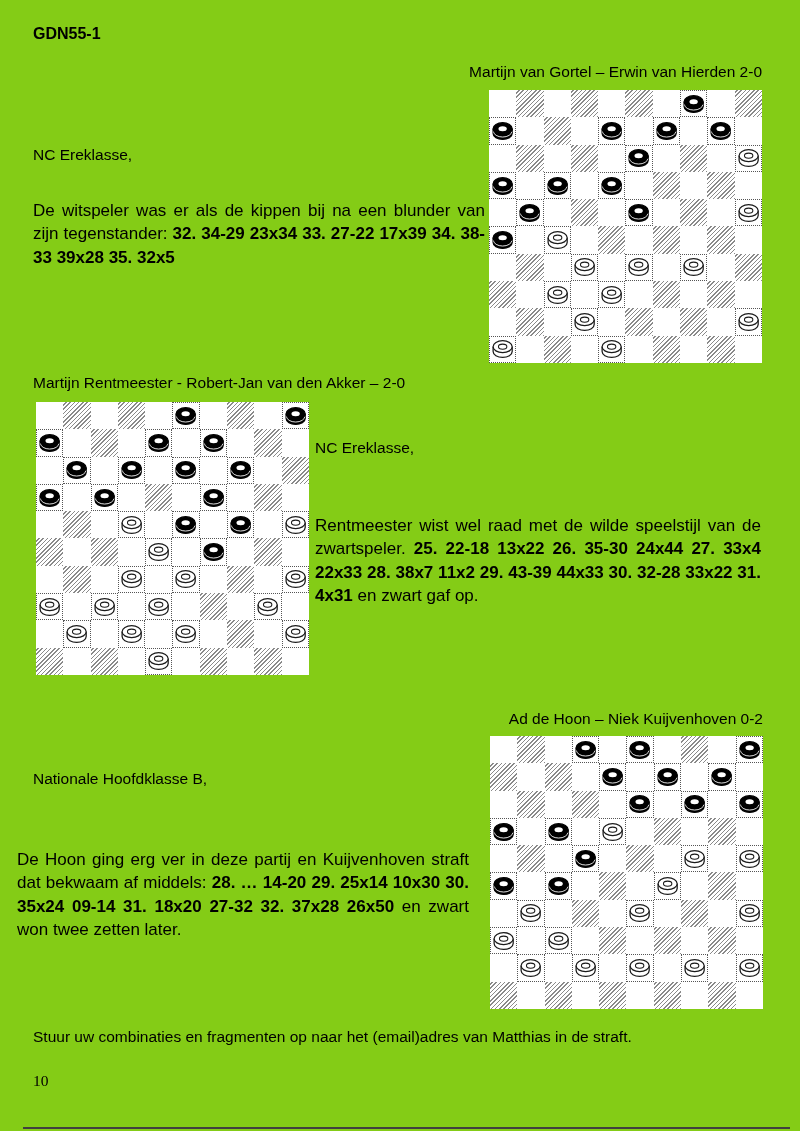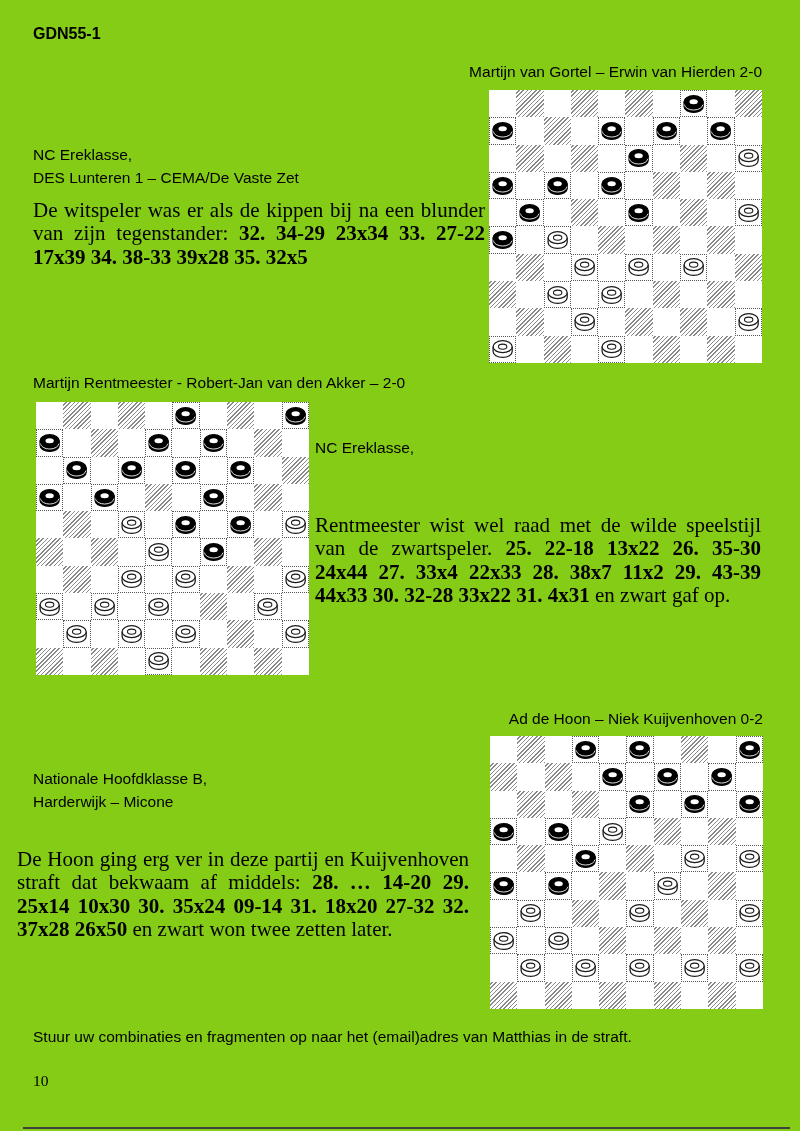--- a/index.html
+++ b/index.html
@@ -6,21 +6,21 @@
   #page {
     position:relative; width:800px; height:1131px; background:#84cc16;
     font-family:"Liberation Sans","DejaVu Sans",sans-serif; color:#000;
     overflow:hidden;
   }
   .abs { position:absolute; }
   .hdr  { font-size:16px; font-weight:bold; }
   .cap  { font-size:15.5px; white-space:nowrap; }
   .cap.right { text-align:right; }
   .meta { font-size:15.5px; line-height:23px; }
-  .para { font-size:21px; line-height:23.4px; text-align:justify;font-family:Liberation Serif, serif; }
+  .para { font-size:17px; line-height:23.4px; text-align:justify; }
   .para b { font-weight:bold; }
   .foot { font-size:15.5px; white-space:nowrap; }
   .pnum { font-size:15.5px;font-family:Liberation Serif, serif; }
   .rule { background:#404040; height:2px; }
 
   
   .board {
     display:grid;
     grid-template-columns:repeat(10, 27.3px);
     grid-template-rows:repeat(10, 27.3px);
@@ -299,21 +299,20 @@
         </svg>
       </div>
       <div class="cell light"></div>
       <div class="cell dark"></div>
       <div class="cell light"></div>
       <div class="cell dark"></div>
       <div class="cell light"></div>
     </div>
   <div class="abs meta" style="left:33px; top:143px;">
     <div>NC Ereklasse,</div>
-    <div>DES Lunteren 1 – CEMA/De Vaste Zet</div>
   </div>
   <div class="abs para" style="left:33px; top:199px; width:452px;"><span>De witspeler was er als de kippen bij na een blunder van zijn tegenstander: </span><b>32. 34-29 23x34 33. 27-22 17x39 34. 38-33 39x28 35. 32x5</b><span></span></div>
 
   <div class="abs cap" style="left:33px; top:374px;">Martijn Rentmeester - Robert-Jan van den Akker – 2-0</div>
   <div class="abs board" style="left:36px; top:402px;">
       <div class="cell light"></div>
       <div class="cell dark"></div>
       <div class="cell light"></div>
       <div class="cell dark"></div>
       <div class="cell light"></div>
@@ -893,21 +892,20 @@
       <div class="cell light"></div>
       <div class="cell dark"></div>
       <div class="cell light"></div>
       <div class="cell dark"></div>
       <div class="cell light"></div>
       <div class="cell dark"></div>
       <div class="cell light"></div>
     </div>
   <div class="abs meta" style="left:33px; top:767px;">
     <div>Nationale Hoofdklasse B,</div>
-    <div>Harderwijk – Micone</div>
   </div>
   <div class="abs para" style="left:17px; top:848px; width:452px;"><span>De Hoon ging erg ver in deze partij en Kuijvenhoven straft dat bekwaam af middels: </span><b>28. … 14-20 29. 25x14 10x30 30. 35x24 09-14 31. 18x20 27-32 32. 37x28 26x50</b><span> en zwart won twee zetten later.</span></div>
 
   <div class="abs foot" style="left:33px; top:1028px;">Stuur uw combinaties en fragmenten op naar het (email)adres van Matthias in de straft.</div>
   <div class="abs pnum" style="left:33px; top:1072px;">10</div>
   <div class="abs rule" style="left:23px; top:1127px; width:767px;"></div>
 
 </div>
 
 </body></html>

